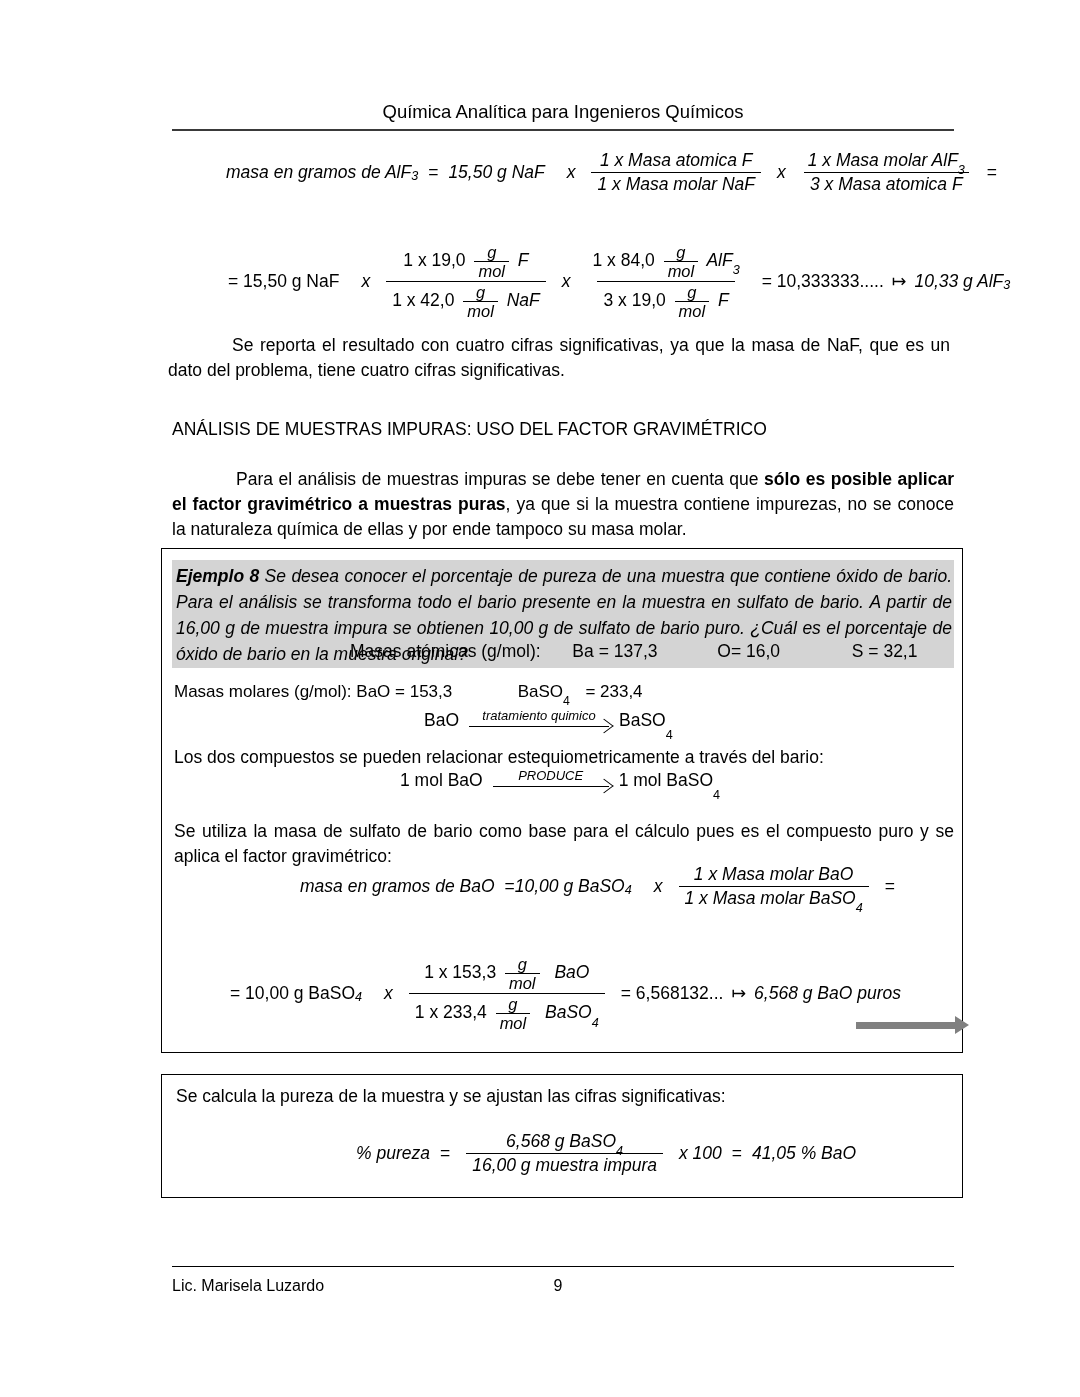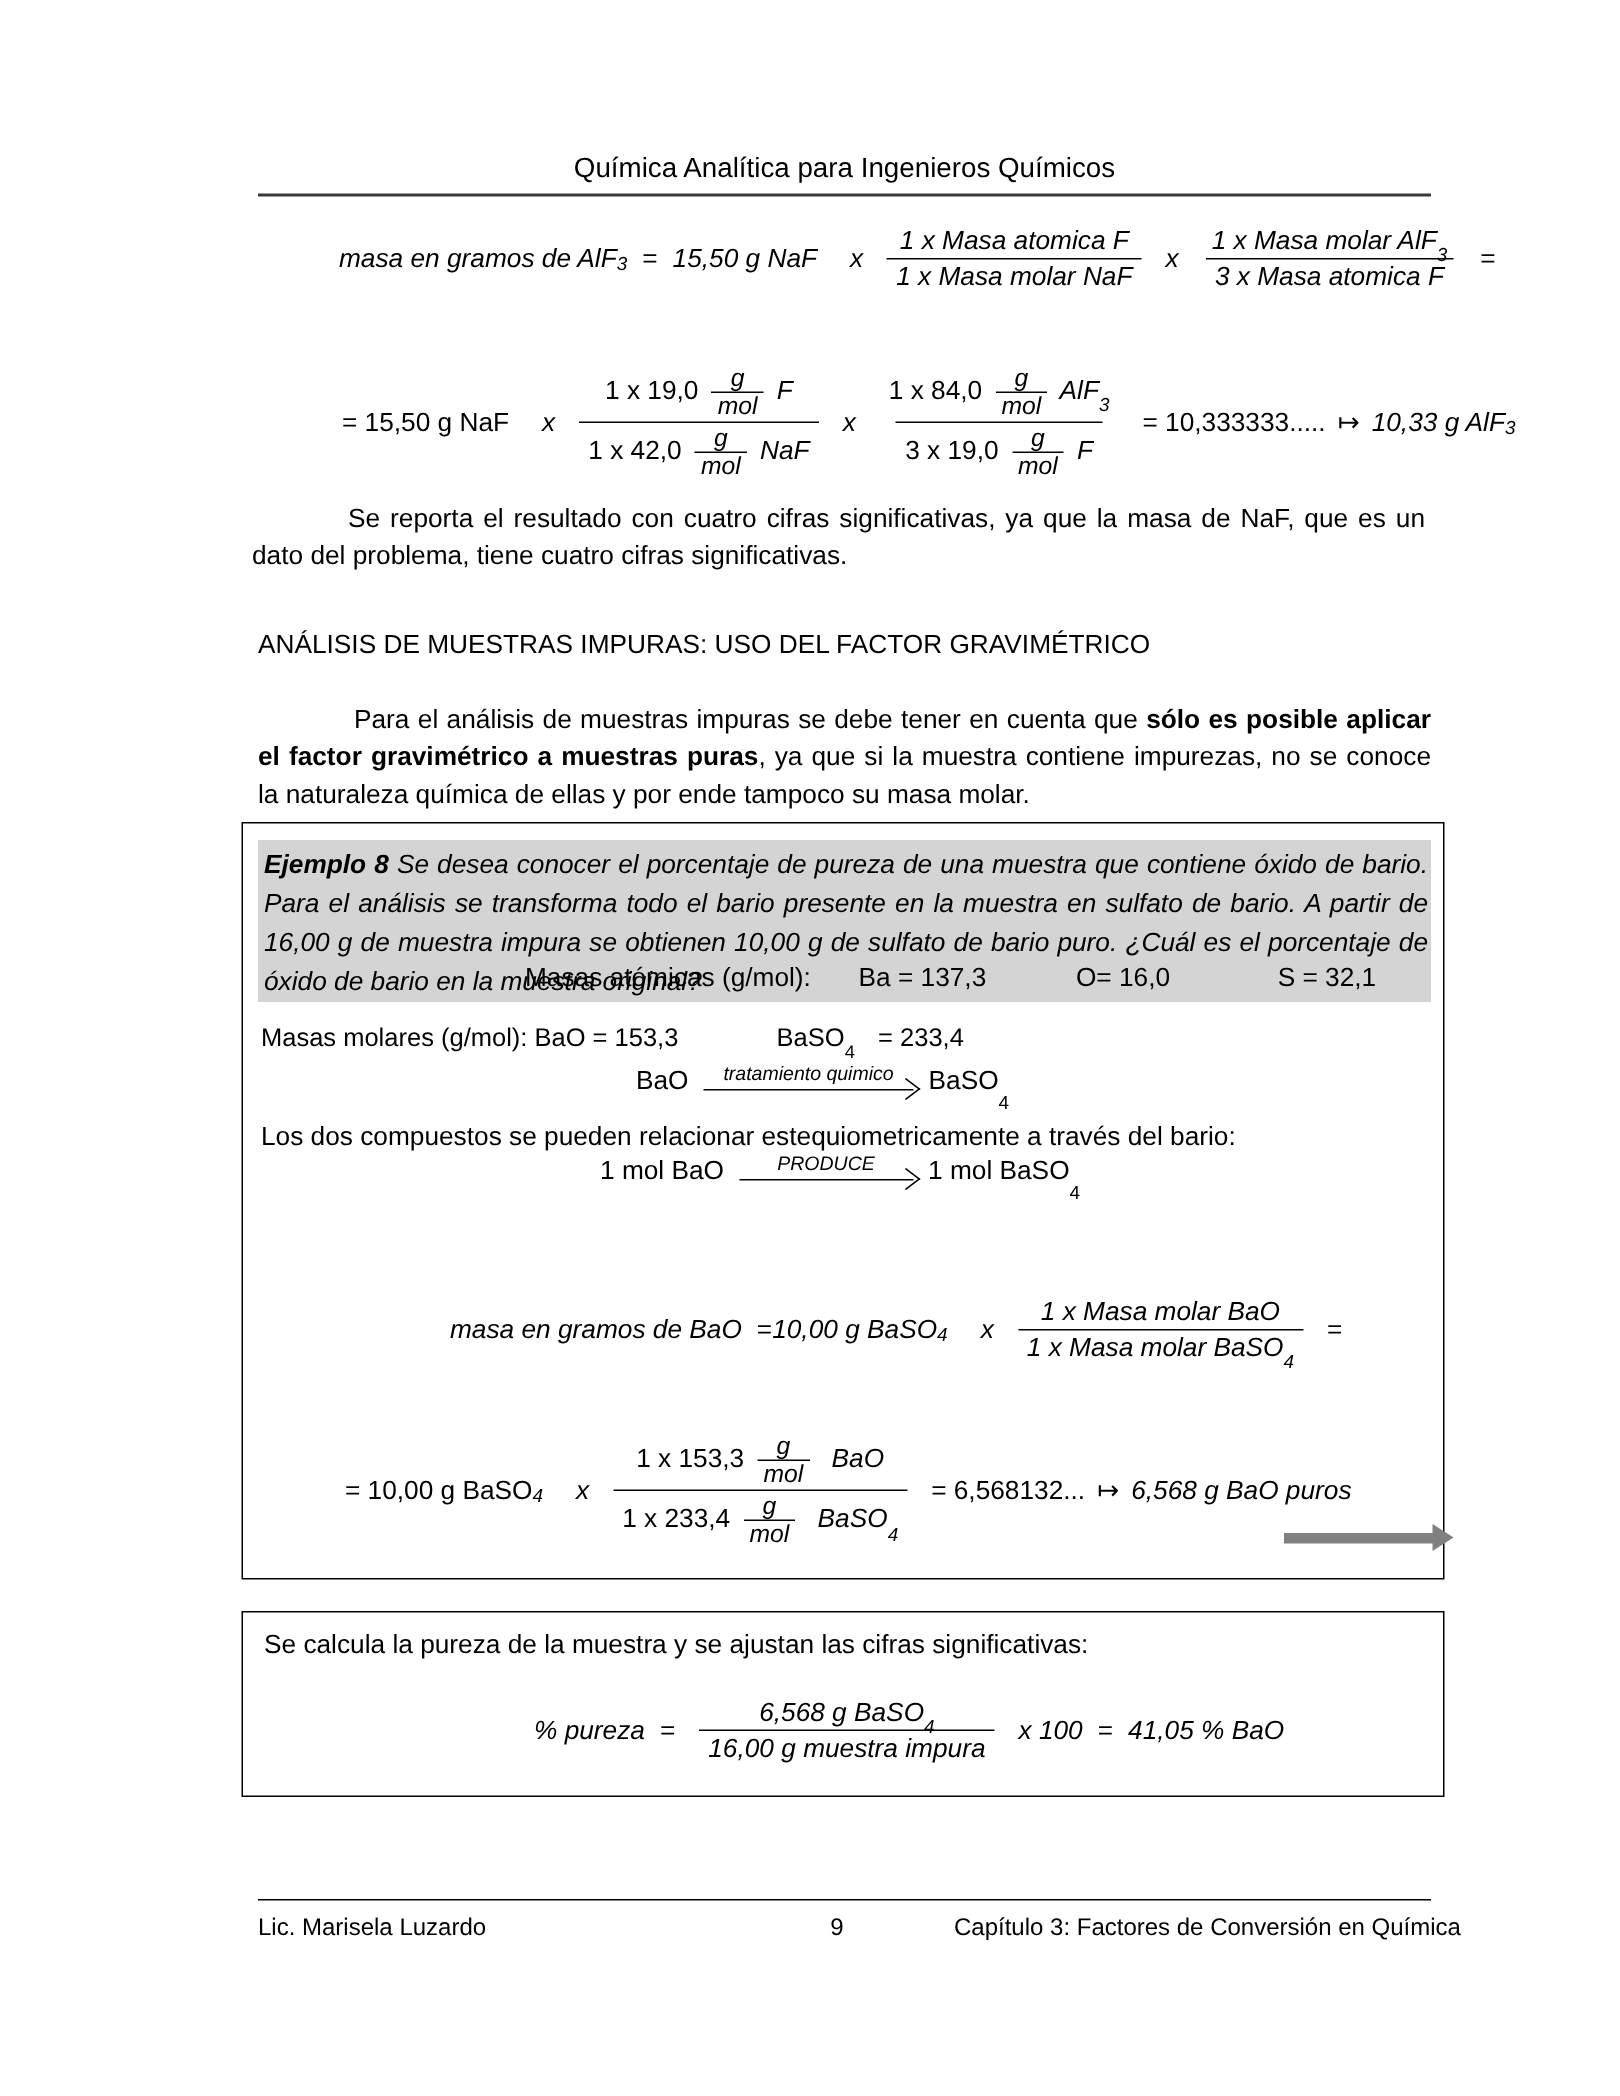--- a/index.html
+++ b/index.html
@@ -332,20 +332,21 @@
     <span>1 mol BaO</span>
     <span class="arrowbox" style="width:116px;text-decoration:underline;">
       <span class="lbl">PRODUCE</span>
       <span class="shaft"></span>
       <span class="head"></span>
     </span>
     <span>1 mol  BaSO</span>
       <span class="sub">4</span>
   </div>
 
+  <div class="para" style="left:174px; top:819px; width:780px;">Se utiliza la masa de sulfato de bario como base para el cálculo pues es el compuesto puro y se aplica el factor gravimétrico:</div>
 
   <div class="math" style="left:300px; top:864px;">
     <span>masa en gramos de BaO</span>
     <span class="sp"></span>
       <span class="up">=</span>
     <span>10,00 g BaSO</span>
       <span class="sub">4</span>
     <span class="sp-lg"></span>
       <span>x</span>
       <span class="sp"></span>
@@ -406,15 +407,14 @@
       <span>x 100</span>
     <span class="sp"></span>
       <span class="up">=</span>
       <span class="sp"></span>
     <span>41,05 % BaO</span>
   </div>
 
   <div class="footer-rule"></div>
   <div class="footer footer-left">Lic. Marisela Luzardo</div>
   <div class="footer footer-page">9</div>
-  <div class="footer footer-right">Capítulo 3: Factores de Conversión en Química</div>
 
 </div>
 
 </body></html>

